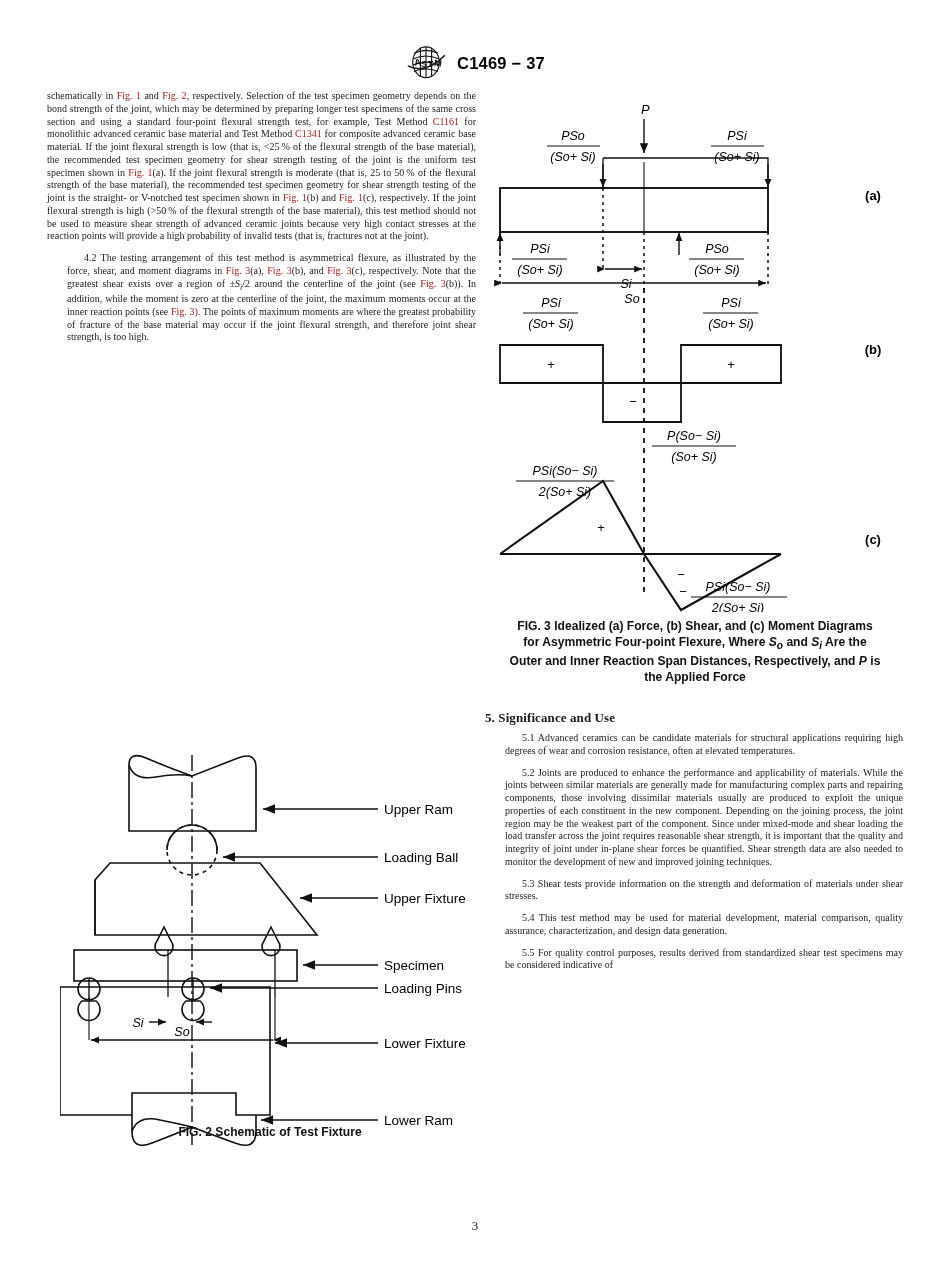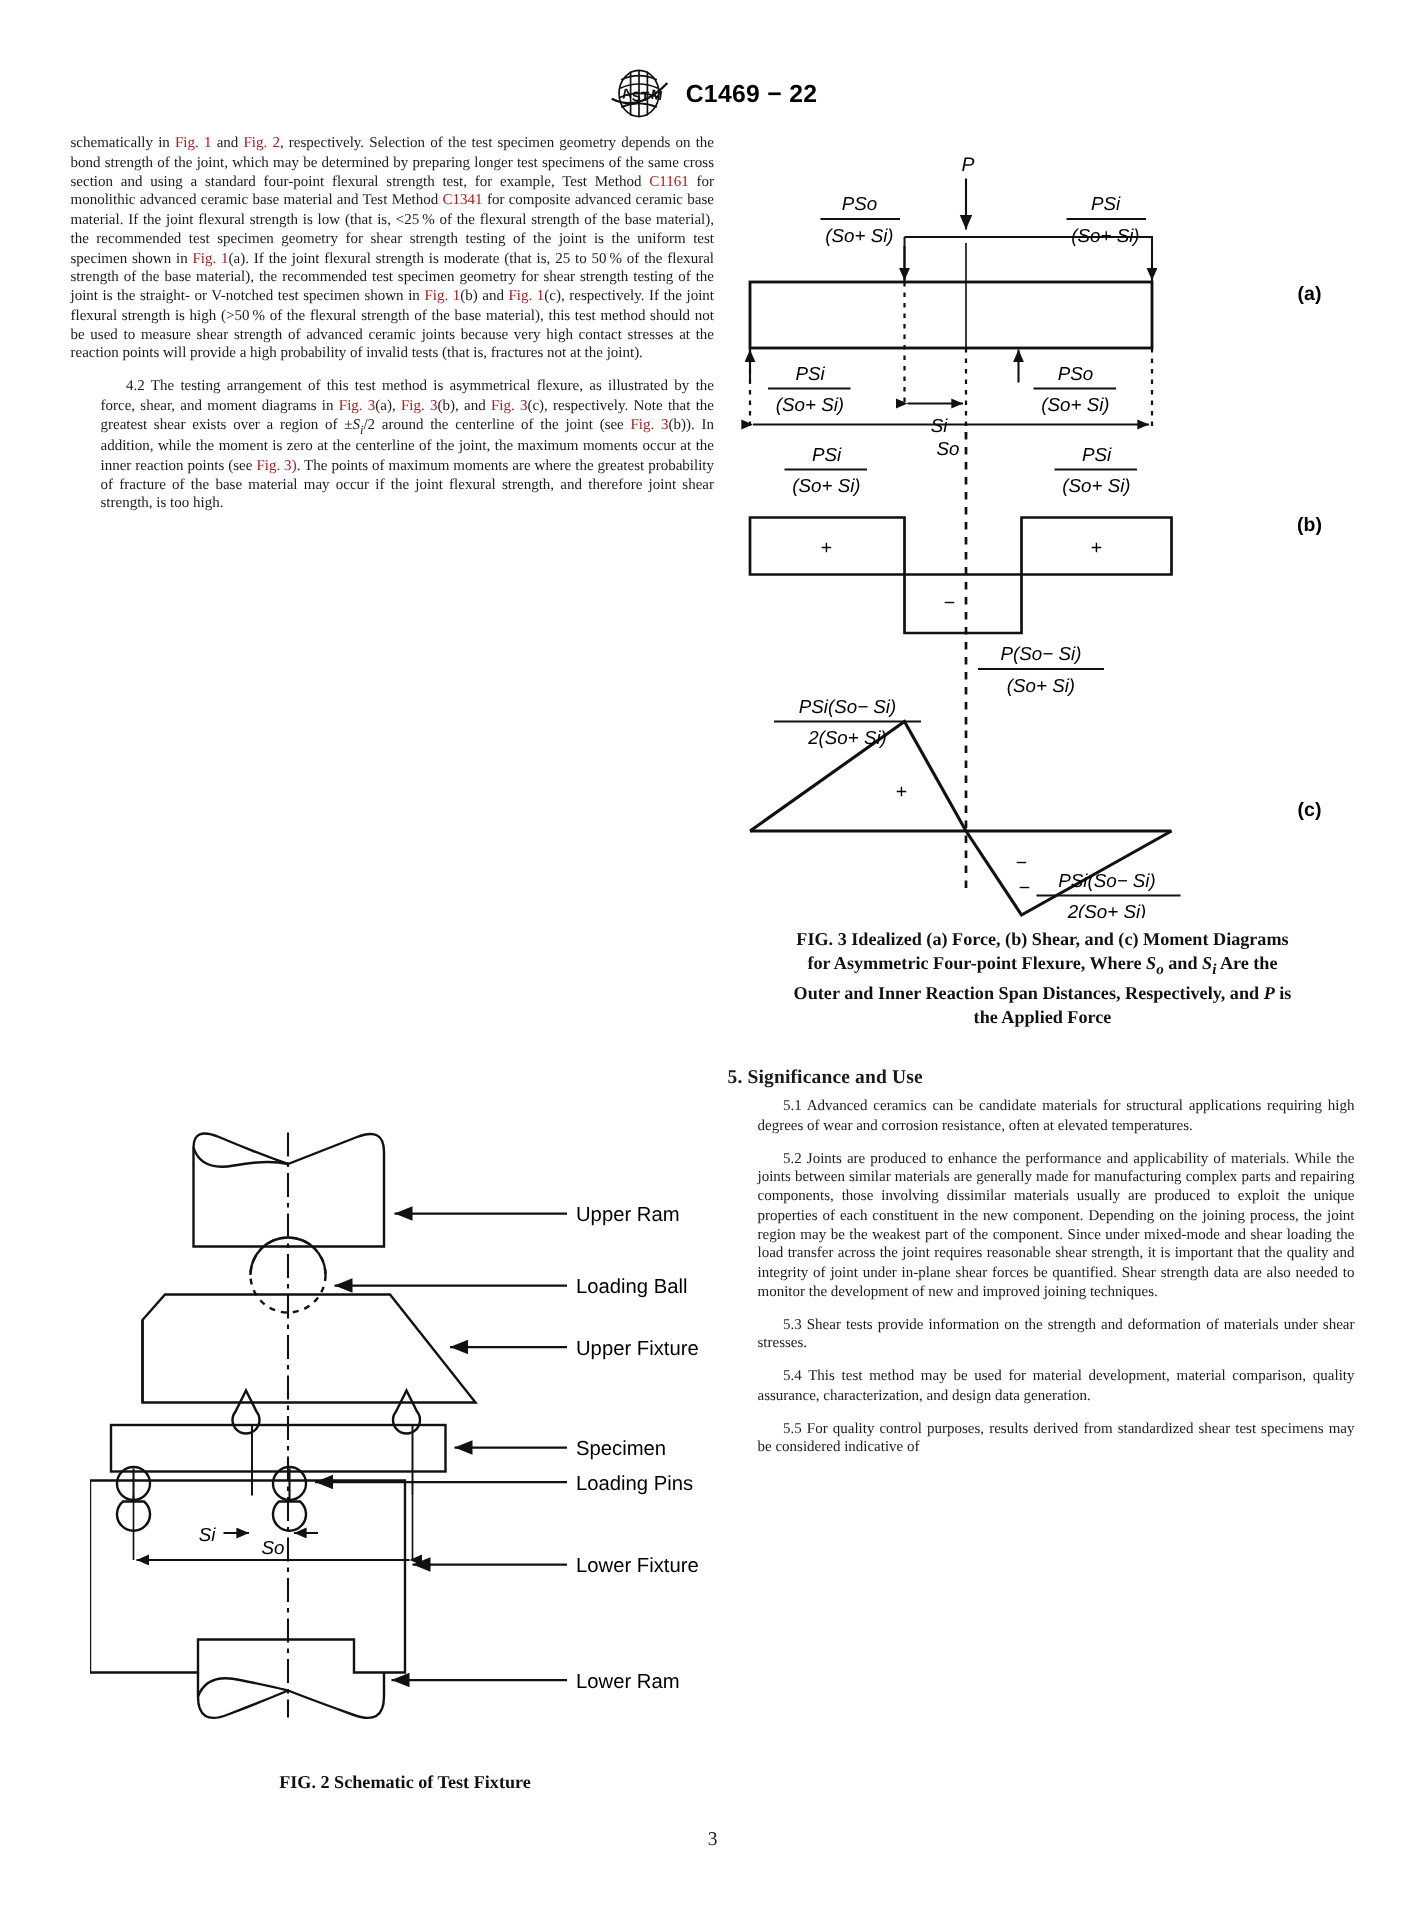--- a/index.html
+++ b/index.html
@@ -45,30 +45,30 @@
   i{font-style:italic;}
 
   h3.sec{
     font-family:"Liberation Serif", serif;
     font-weight:bold;font-size:13px;margin:0 0 6px 0;
     letter-spacing:.1px;
   }
 
   
   .figcap{
-    font-family:Liberation Serif, serif;
+    font-family:Liberation Sans, sans-serif;
     font-weight:bold;font-size:12.1px;line-height:1.33;
     text-align:center;color:#111;
   }
 
   
   .fig3{position:absolute;left:485px;top:92px;width:420px;height:520px;}
   .fig3cap{position:absolute;left:485px;top:618px;width:420px;}
   .fig2{position:absolute;left:60px;top:735px;width:420px;height:430px;}
-  .fig2cap{position:absolute;left:60px;top:1180px;width:420px;}
+  .fig2cap{position:absolute;left:60px;top:1124px;width:420px;}
 
   .sig{position:absolute;left:485px;top:710px;width:418px;}
 
   .pagenum{
     position:absolute;left:0;top:1218px;width:950px;text-align:center;
     font-size:13px;color:#222;
   }
 
   svg{display:block;}
   svg text{font-family:"Liberation Sans", sans-serif;}
@@ -91,21 +91,21 @@
           <path d="M38 5 L38 47"></path>
         <path d="M4 31 Q30 44 57 16" stroke-width="2.1"></path>
       </g>
       <g fill="#111" font-family="Liberation Sans, sans-serif" font-weight="bold" font-size="13">
         <text x="14" y="31" transform="rotate(-8 14 31)">A</text>
         <text x="23" y="33">S</text>
         <text x="32" y="33">T</text>
         <text x="41" y="31" transform="rotate(8 41 31)">M</text>
       </g>
     </svg>
-    <span class="header-title">C1469 − 22</span>
+    <span class="header-title">C1469 − 37</span>
   </div>
 
   <div class="col-left">
 
     <p class="body">schematically in <span class="lnk">Fig. 1</span> and <span class="lnk">Fig. 2</span>, respectively. Selection of the test specimen geometry depends on the bond strength of the joint, which may be determined by preparing longer test specimens of the same cross section and using a standard four-point flexural strength test, for example, Test Method <span class="lnk">C1161</span> for monolithic advanced ceramic base material and Test Method <span class="lnk">C1341</span> for composite advanced ceramic base material. If the joint flexural strength is low (that is, &lt;25 % of the flexural strength of the base material), the recommended test specimen geometry for shear strength testing of the joint is the uniform test specimen shown in <span class="lnk">Fig. 1</span>(a). If the joint flexural strength is moderate (that is, 25 to 50 % of the flexural strength of the base material), the recommended test specimen geometry for shear strength testing of the joint is the straight- or V-notched test specimen shown in <span class="lnk">Fig. 1</span>(b) and <span class="lnk">Fig. 1</span>(c), respectively. If the joint flexural strength is high (&gt;50 % of the flexural strength of the base material), this test method should not be used to measure shear strength of advanced ceramic joints because very high contact stresses at the reaction points will provide a high probability of invalid tests (that is, fractures not at the joint).</p>
 
     <p class="body indent">4.2 The testing arrangement of this test method is asymmetrical flexure, as illustrated by the force, shear, and moment diagrams in <span class="lnk">Fig. 3</span>(a), <span class="lnk">Fig. 3</span>(b), and <span class="lnk">Fig. 3</span>(c), respectively. Note that the greatest shear exists over a region of ±<i>S<sub>i</sub></i>/2 around the centerline of the joint (see <span class="lnk">Fig. 3</span>(b)). In addition, while the moment is zero at the centerline of the joint, the maximum moments occur at the inner reaction points (see <span class="lnk">Fig. 3</span><span class="lnk">)</span>. The points of maximum moments are where the greatest probability of fracture of the base material may occur if the joint flexural strength, and therefore joint shear strength, is too high.</p>
 
   </div>
 

